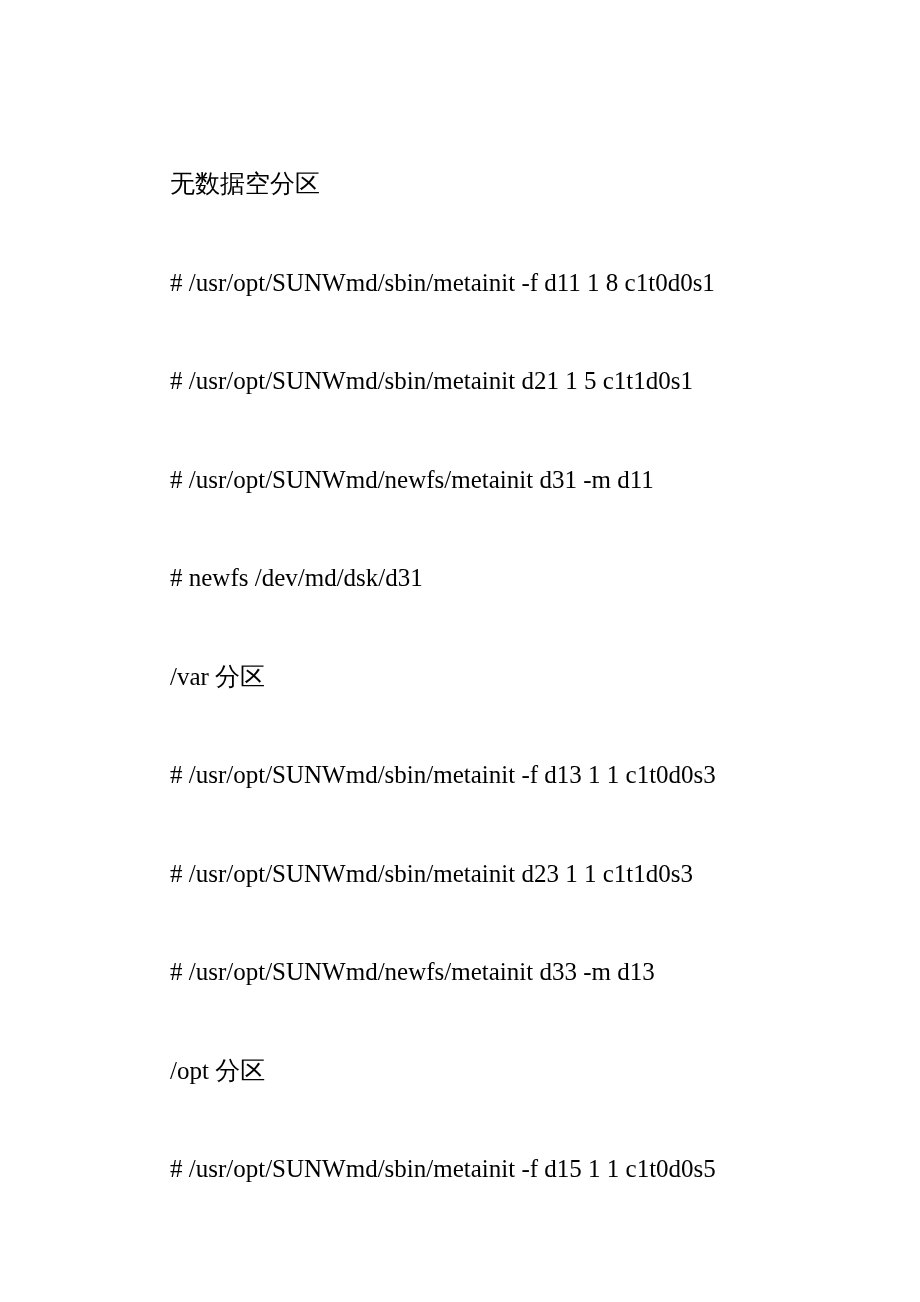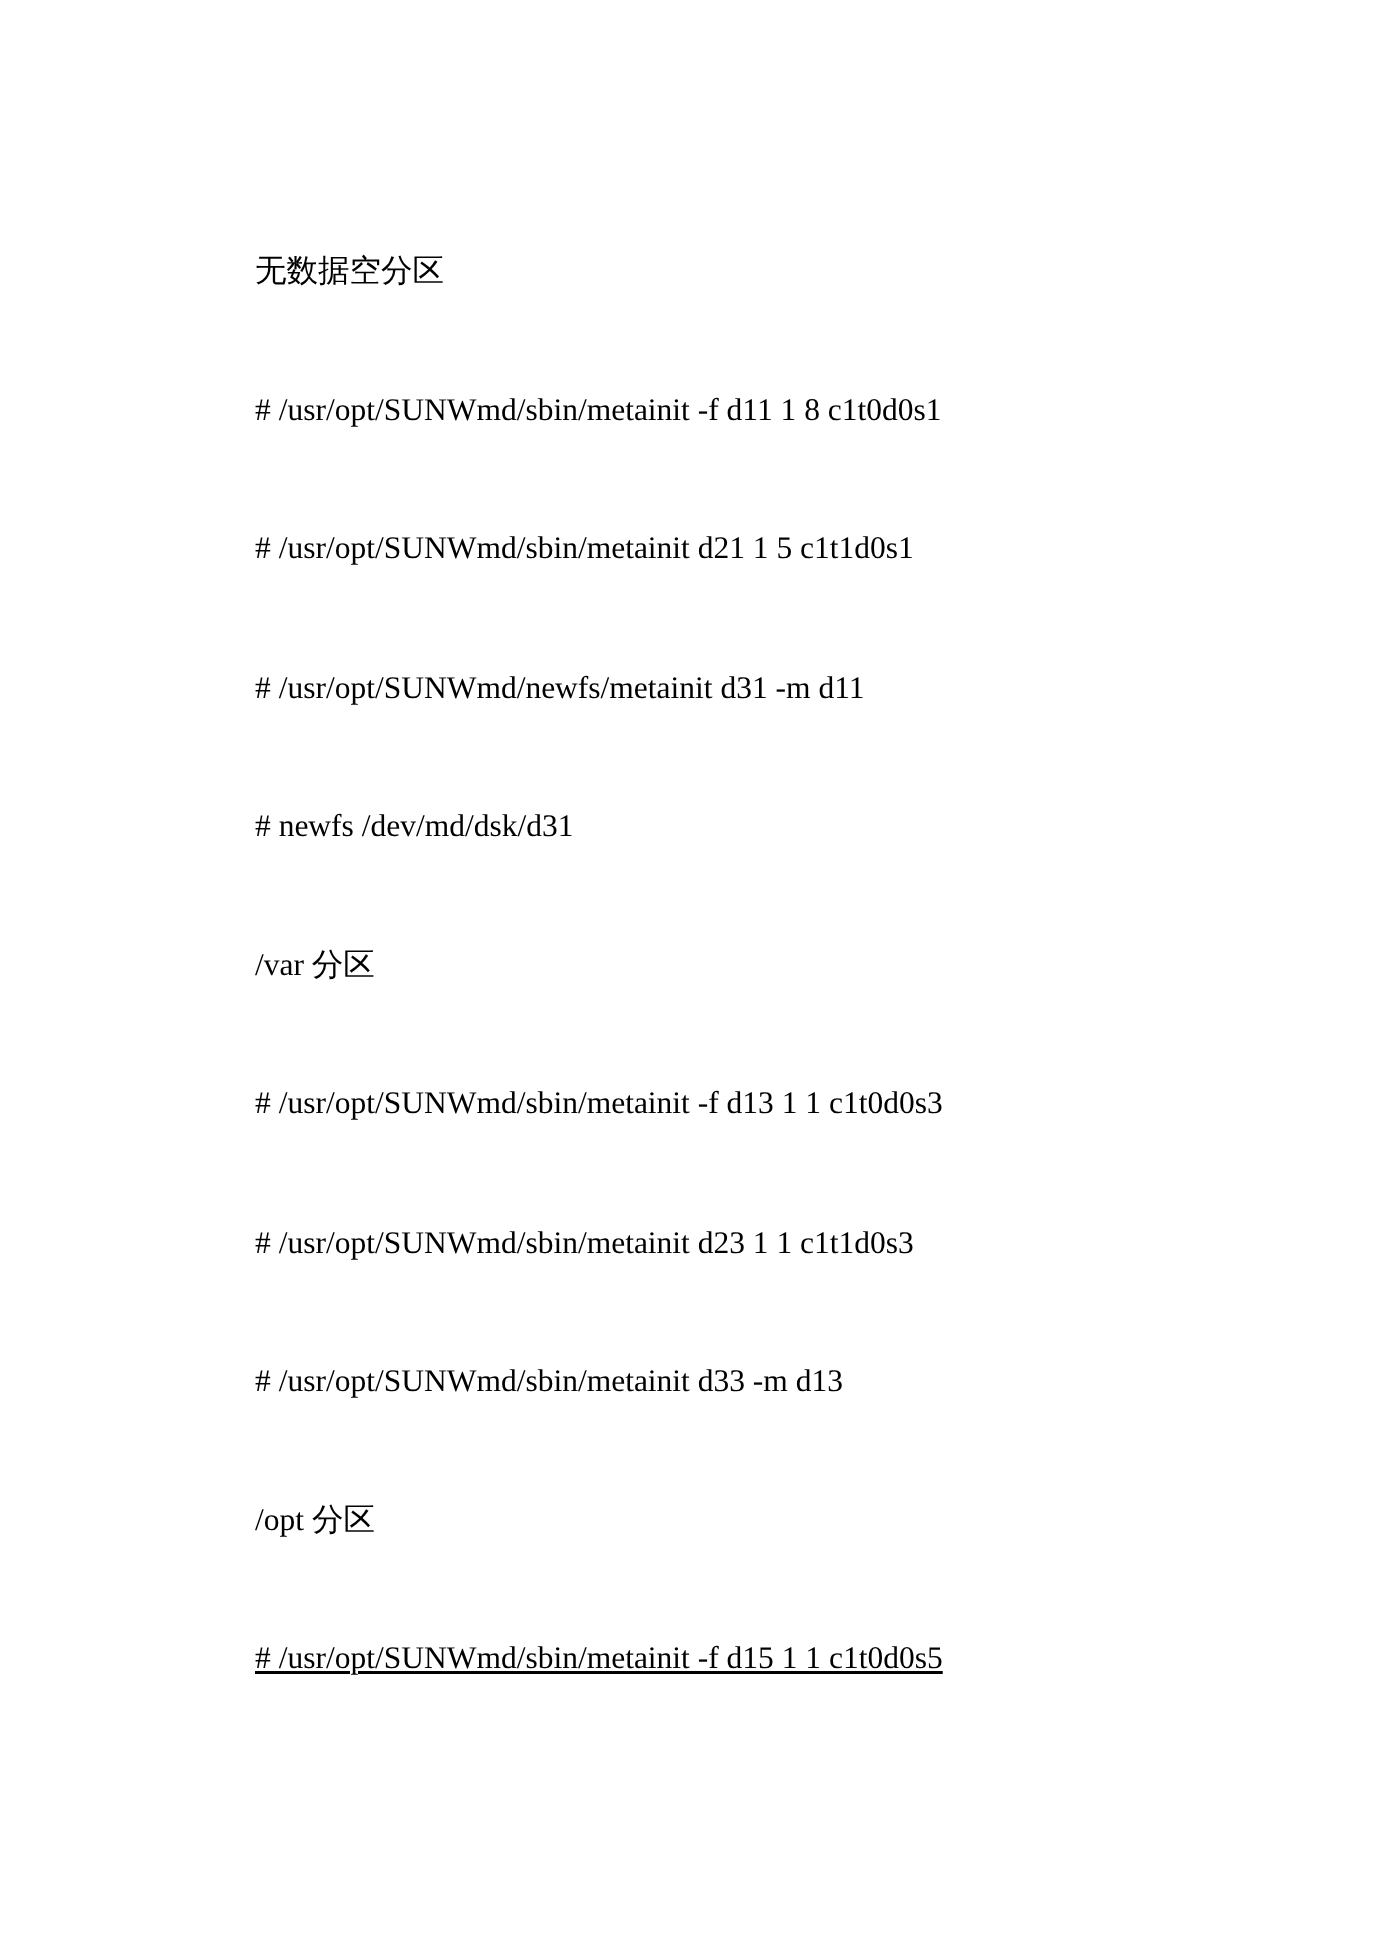--- a/index.html
+++ b/index.html
@@ -9,36 +9,35 @@
     }
     body {
       width: 920px;
       height: 1302px;
       background: #ffffff;
       font-family: "SimSun", "宋体", serif;
       padding: 165px 170px 0 170px;
       color: #000000;
     }
     .line {
-      font-size: 21px;
+      font-size: 25px;
       line-height: 1.5;
       margin-bottom: 61px;
       white-space: nowrap;
     }
     .line.last {
       margin-bottom: 0;
-      text-decoration: underline;
     }
   </style>
 </head>
 <body>
 
 <div class="line">无数据空分区</div>
 <div class="line"># /usr/opt/SUNWmd/sbin/metainit -f d11 1 8 c1t0d0s1</div>
 <div class="line"># /usr/opt/SUNWmd/sbin/metainit d21 1 5 c1t1d0s1</div>
 <div class="line"># /usr/opt/SUNWmd/newfs/metainit d31 -m d11</div>
 <div class="line"># newfs /dev/md/dsk/d31</div>
 <div class="line">/var 分区</div>
 <div class="line"># /usr/opt/SUNWmd/sbin/metainit -f d13 1 1 c1t0d0s3</div>
 <div class="line"># /usr/opt/SUNWmd/sbin/metainit d23 1 1 c1t1d0s3</div>
-<div class="line"># /usr/opt/SUNWmd/sbin/metainit d33 -m d13</div>
+<div class="line"># /usr/opt/SUNWmd/newfs/metainit d33 -m d13</div>
 <div class="line">/opt 分区</div>
 <div class="line last"># /usr/opt/SUNWmd/sbin/metainit -f d15 1 1 c1t0d0s5</div>
 
 </body></html>

